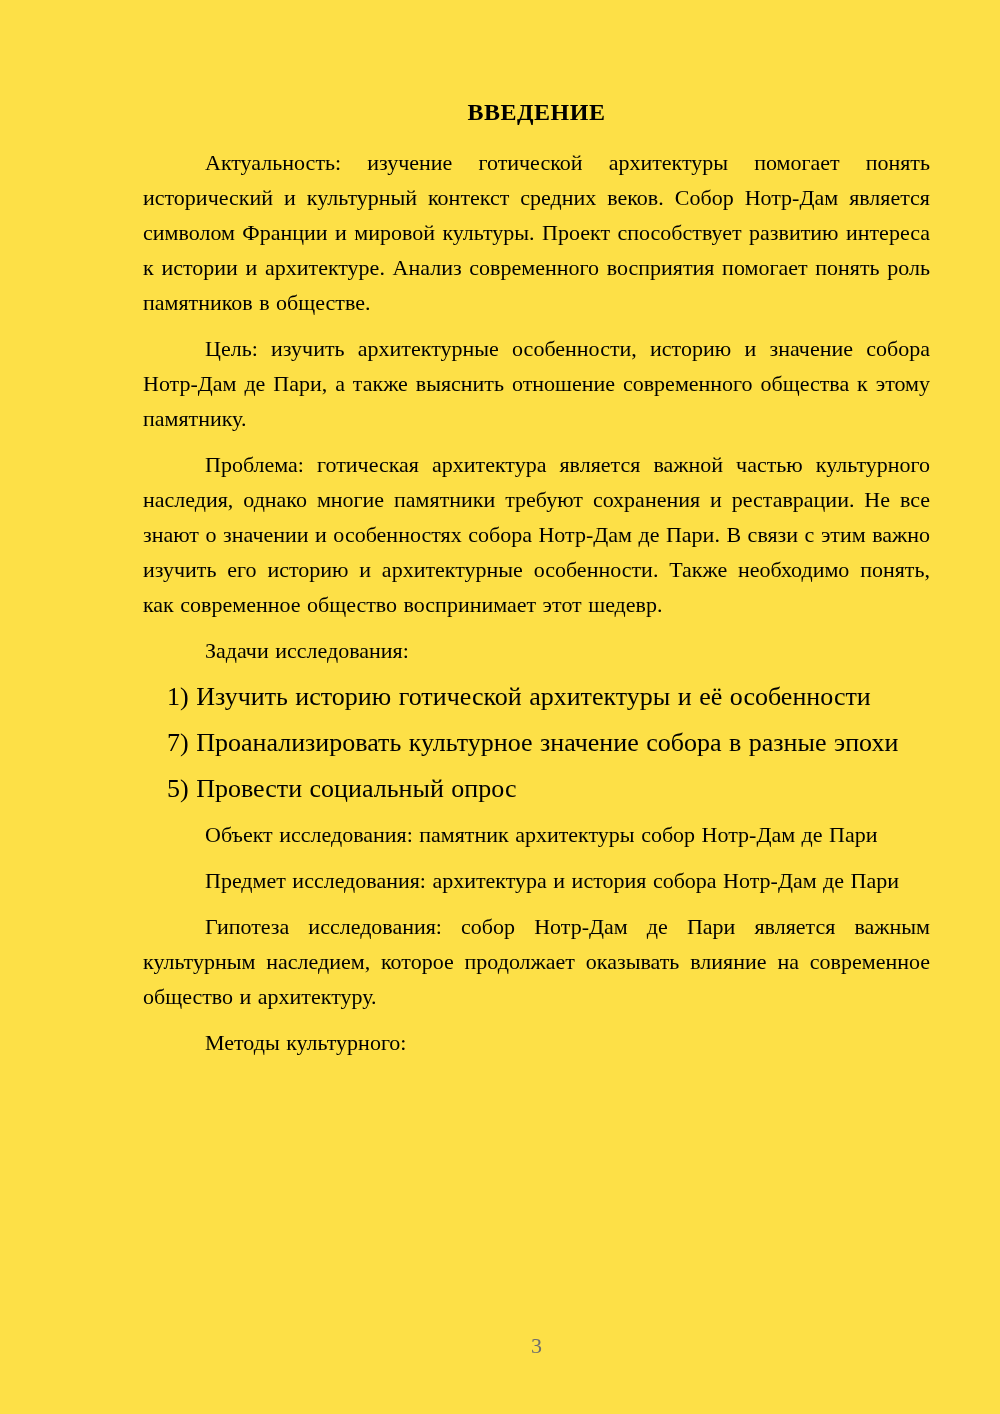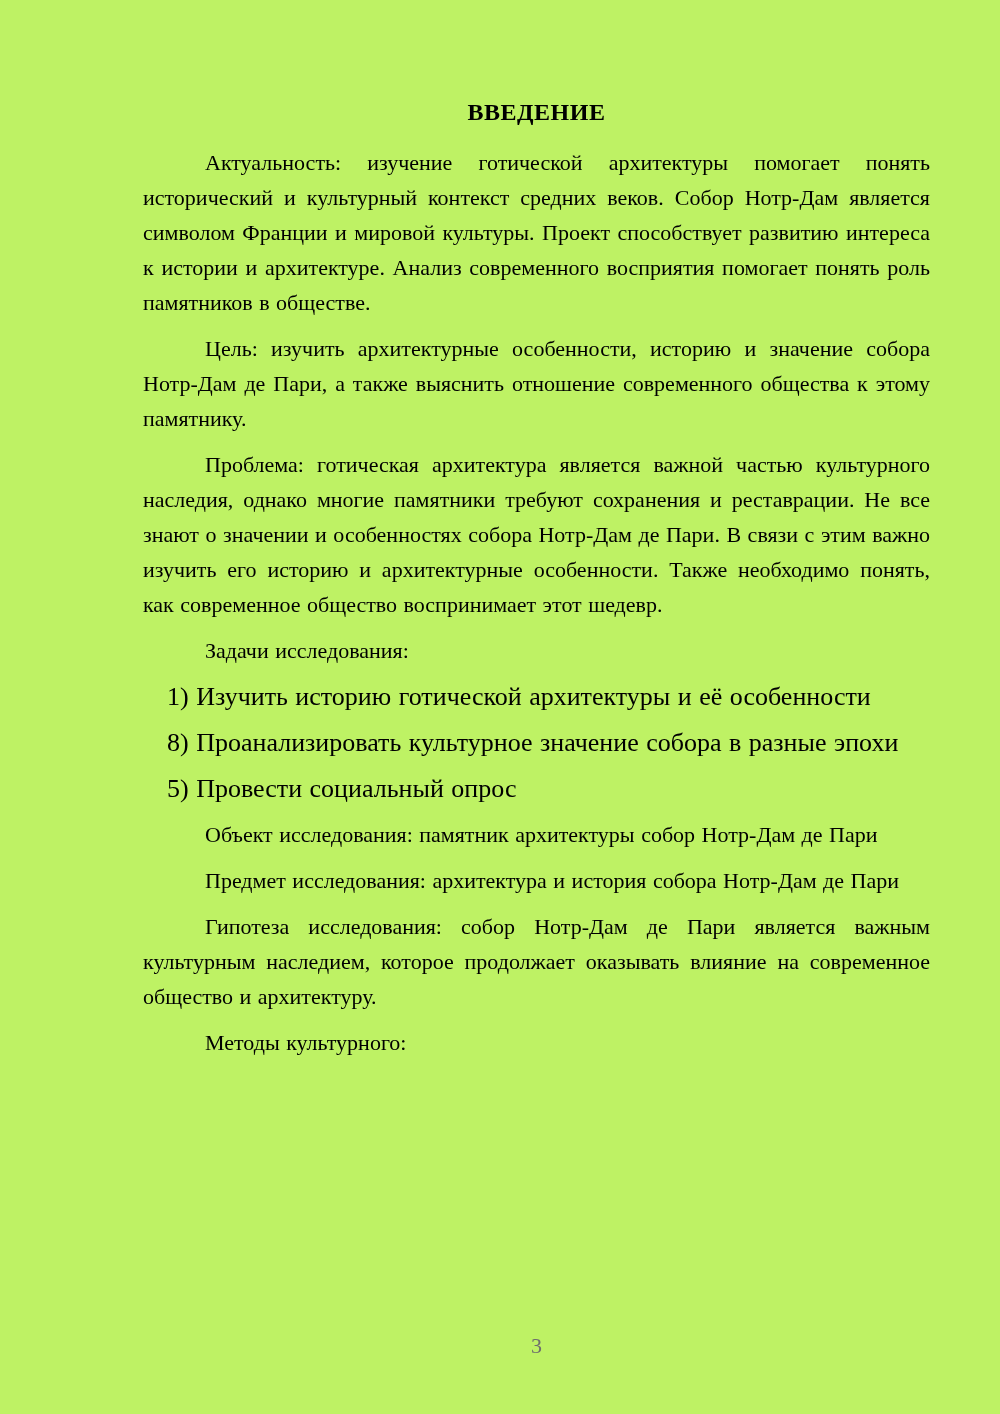--- a/index.html
+++ b/index.html
@@ -4,21 +4,21 @@
 <style>
   html, body {
     margin: 0;
     padding: 0;
     background: #ffffff;
   }
   .page {
     position: relative;
     width: 1000px;
     height: 1414px;
-    background: #bef264;
+    background: #fde047;
     color: #000000;
     font-family: "Liberation Serif", serif;
     overflow: hidden;
   }
   .text-area {
     position: absolute;
     left: 143px;
     top: 95px;
     width: 787px;
   }
@@ -64,21 +64,21 @@
   <div class="text-area">
 
     <h1 class="doc-title">ВВЕДЕНИЕ</h1>
 
     <p class="body-par">Актуальность: изучение готической архитектуры помогает понять исторический и культурный контекст средних веков. Собор Нотр-Дам является символом Франции и мировой культуры. Проект способствует развитию интереса к истории и архитектуре. Анализ современного восприятия помогает понять роль памятников в обществе.</p>
     <p class="body-par">Цель: изучить архитектурные особенности, историю и значение собора Нотр-Дам де Пари, а также выяснить отношение современного общества к этому памятнику.</p>
     <p class="body-par">Проблема: готическая архитектура является важной частью культурного наследия, однако многие памятники требуют сохранения и реставрации. Не все знают о значении и особенностях собора Нотр-Дам де Пари. В связи с этим важно изучить его историю и архитектурные особенности. Также необходимо понять, как современное общество воспринимает этот шедевр.</p>
     <p class="body-par">Задачи исследования:</p>
 
     <p class="list-par">1) Изучить историю готической архитектуры и её особенности</p>
-    <p class="list-par">8) Проанализировать культурное значение собора в разные эпохи</p>
+    <p class="list-par">7) Проанализировать культурное значение собора в разные эпохи</p>
     <p class="list-par">5) Провести социальный опрос</p>
 
     <p class="body-par">Объект исследования: памятник архитектуры собор Нотр-Дам де Пари</p>
     <p class="body-par">Предмет исследования: архитектура и история собора Нотр-Дам де Пари</p>
     <p class="body-par">Гипотеза исследования: собор Нотр-Дам де Пари является важным культурным наследием, которое продолжает оказывать влияние на современное общество и архитектуру.</p>
     <p class="body-par">Методы культурного:</p>
 
   </div>
 
   <div class="page-number">3</div>

